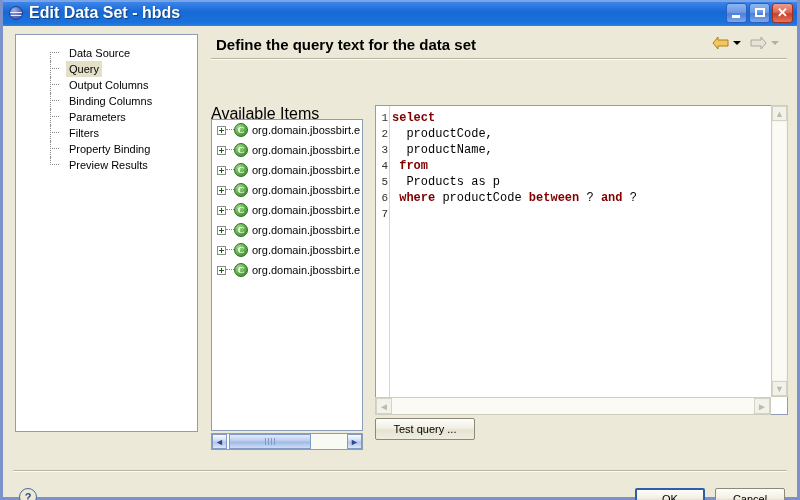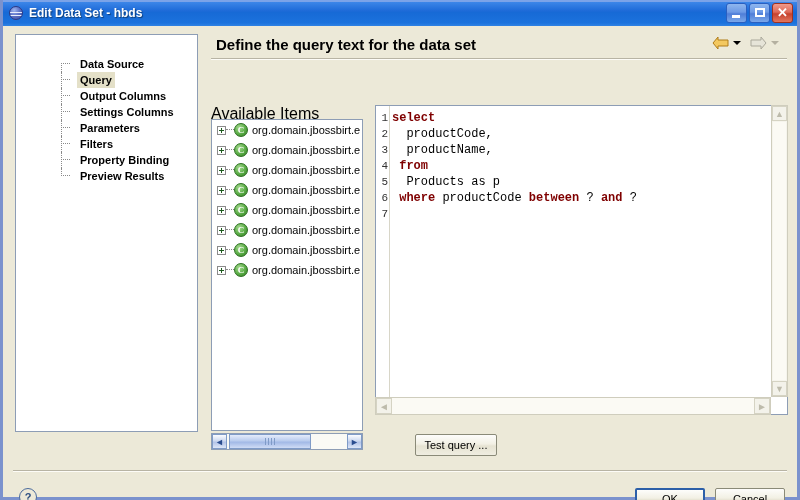--- a/index.html
+++ b/index.html
@@ -36,21 +36,21 @@
     position:absolute;left:1px;top:1px;width:14px;height:14px;border-radius:50%;
     background:radial-gradient(circle at 35% 28%,#9fb5ee 0%,#5f74c9 45%,#3b4a9e 100%);
     border:1px solid #2d3a85;box-sizing:border-box;
     overflow:hidden;
   }
   .app-icon .ball:after{
     content:"";position:absolute;left:-1px;right:-1px;top:5px;height:1px;
     background:#e8ecfb;box-shadow:0 3px 0 #e8ecfb;
   }
   .title-text{
-    color:#ffffff;font-weight:bold;font-size:12px;
+    color:#ffffff;font-weight:bold;font-size:16px;
     text-shadow:1px 1px 1px rgba(0,0,0,.45);
     flex:1 1 auto;white-space:nowrap;overflow:hidden;
   }
   .tb-buttons{display:flex;gap:2px;align-items:center;margin-right:2px;}
   .tb-btn{
     width:21px;height:20px;border-radius:3px;box-sizing:border-box;
     border:1px solid #幸;position:relative;
   }
   .tb-btn{border:1px solid #2a5fc0;}
   .tb-min,.tb-max{
@@ -65,21 +65,21 @@
   .tb-close .g{position:absolute;left:0;top:0;right:0;bottom:0;color:#fff;font-size:13px;font-weight:bold;
     line-height:18px;text-align:center;font-family:"Liberation Sans",sans-serif;}
   
   .dlg-body{position:absolute;left:0;right:0;top:26px;bottom:0;background:#ece9d8;}
   
   .nav-panel{
     position:absolute;left:12px;top:8px;width:183px;height:398px;
     background:#ffffff;border:1px solid #8d9db5;box-sizing:border-box;
     overflow:hidden;
   }
-  .nav-list{padding:5px 0 0 15px;margin:16px;list-style:none;position:relative;font-weight:bold;}
+  .nav-list{padding:5px 0 0 15px;margin:5px;list-style:none;position:relative;}
   .nav-item{
     position:relative;height:16px;line-height:16px;
     padding-left:30px;font-size:11px;color:#000;white-space:nowrap;
   }
   .nav-item .tick{
     position:absolute;left:14px;top:7px;width:9px;height:1px;
     border-top:1px dotted #8a8a8a;
   }
   .nav-item .vline{
     position:absolute;left:14px;top:0;bottom:0;width:1px;
@@ -189,21 +189,21 @@
   .ed-hscroll .trk{flex:1 1 auto;background:#fbfaf4;}
   
   .btn{
     box-sizing:border-box;
     background:linear-gradient(to bottom,#fdfdfb 0%,#f2f0e4 45%,#e6e3d2 55%,#efedE0 100%);
     border:1px solid #8a8a78;border-radius:2px;
     font-size:11px;color:#000;text-align:center;
     display:flex;align-items:center;justify-content:center;
   }
   .btn.default{border:2px solid #2c5fa8;}
-  .test-btn{position:absolute;left:372px;top:408px;width:82px;height:22px;margin-left:40px;}
+  .test-btn{position:absolute;left:372px;top:392px;width:100px;height:22px;}
   .ok-btn{position:absolute;left:632px;top:462px;width:70px;height:22px;}
   .cancel-btn{position:absolute;left:712px;top:462px;width:70px;height:22px;}
   .bottom-sep{
     position:absolute;left:10px;right:10px;top:444px;height:0;
     border-top:1px solid #b8b4a4;border-bottom:1px solid #fdfcf7;
   }
   .help-icon{
     position:absolute;left:16px;top:462px;width:18px;height:18px;border-radius:50%;
     border:1px solid #4a6a9c;box-sizing:border-box;
     color:#2b4d80;font-size:11px;font-weight:bold;
@@ -234,21 +234,21 @@
     </div>
   </div>
 
   <div class="dlg-body">
 
     <div class="nav-panel">
       <ul class="nav-list" id="nav-list">
           <li class="nav-item"><span class="vline"></span><span class="tick"></span><span class="nav-label">Data Source</span></li>
           <li class="nav-item selected"><span class="vline"></span><span class="tick"></span><span class="nav-label">Query</span></li>
           <li class="nav-item"><span class="vline"></span><span class="tick"></span><span class="nav-label">Output Columns</span></li>
-          <li class="nav-item"><span class="vline"></span><span class="tick"></span><span class="nav-label">Settings Columns</span></li>
+          <li class="nav-item"><span class="vline"></span><span class="tick"></span><span class="nav-label">Binding Columns</span></li>
           <li class="nav-item"><span class="vline"></span><span class="tick"></span><span class="nav-label">Parameters</span></li>
           <li class="nav-item"><span class="vline"></span><span class="tick"></span><span class="nav-label">Filters</span></li>
           <li class="nav-item"><span class="vline"></span><span class="tick"></span><span class="nav-label">Property Binding</span></li>
           <li class="nav-item"><span class="vline"></span><span class="tick"></span><span class="nav-label">Preview Results</span></li>
         </ul>
     </div>
 
     <div class="page-title">Define the query text for the data set</div>
 
     <div class="nav-arrows">

